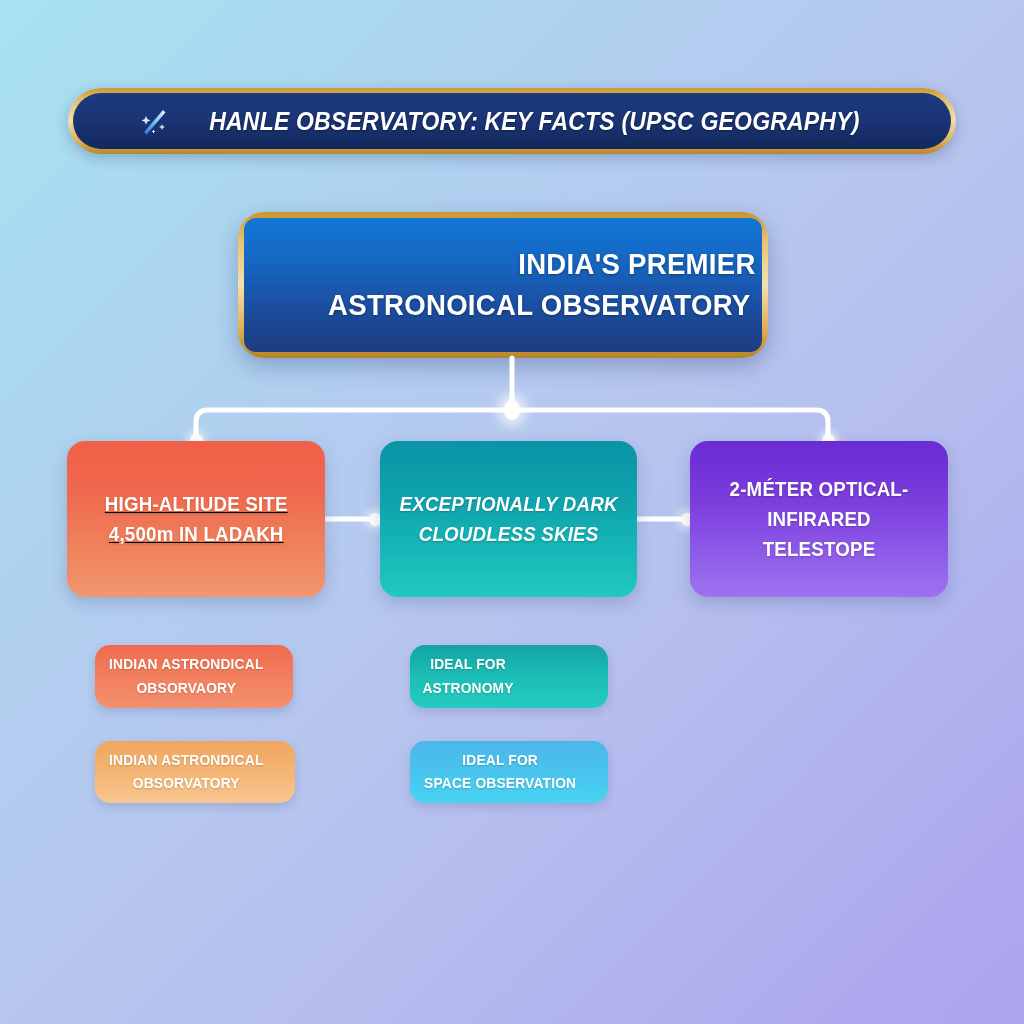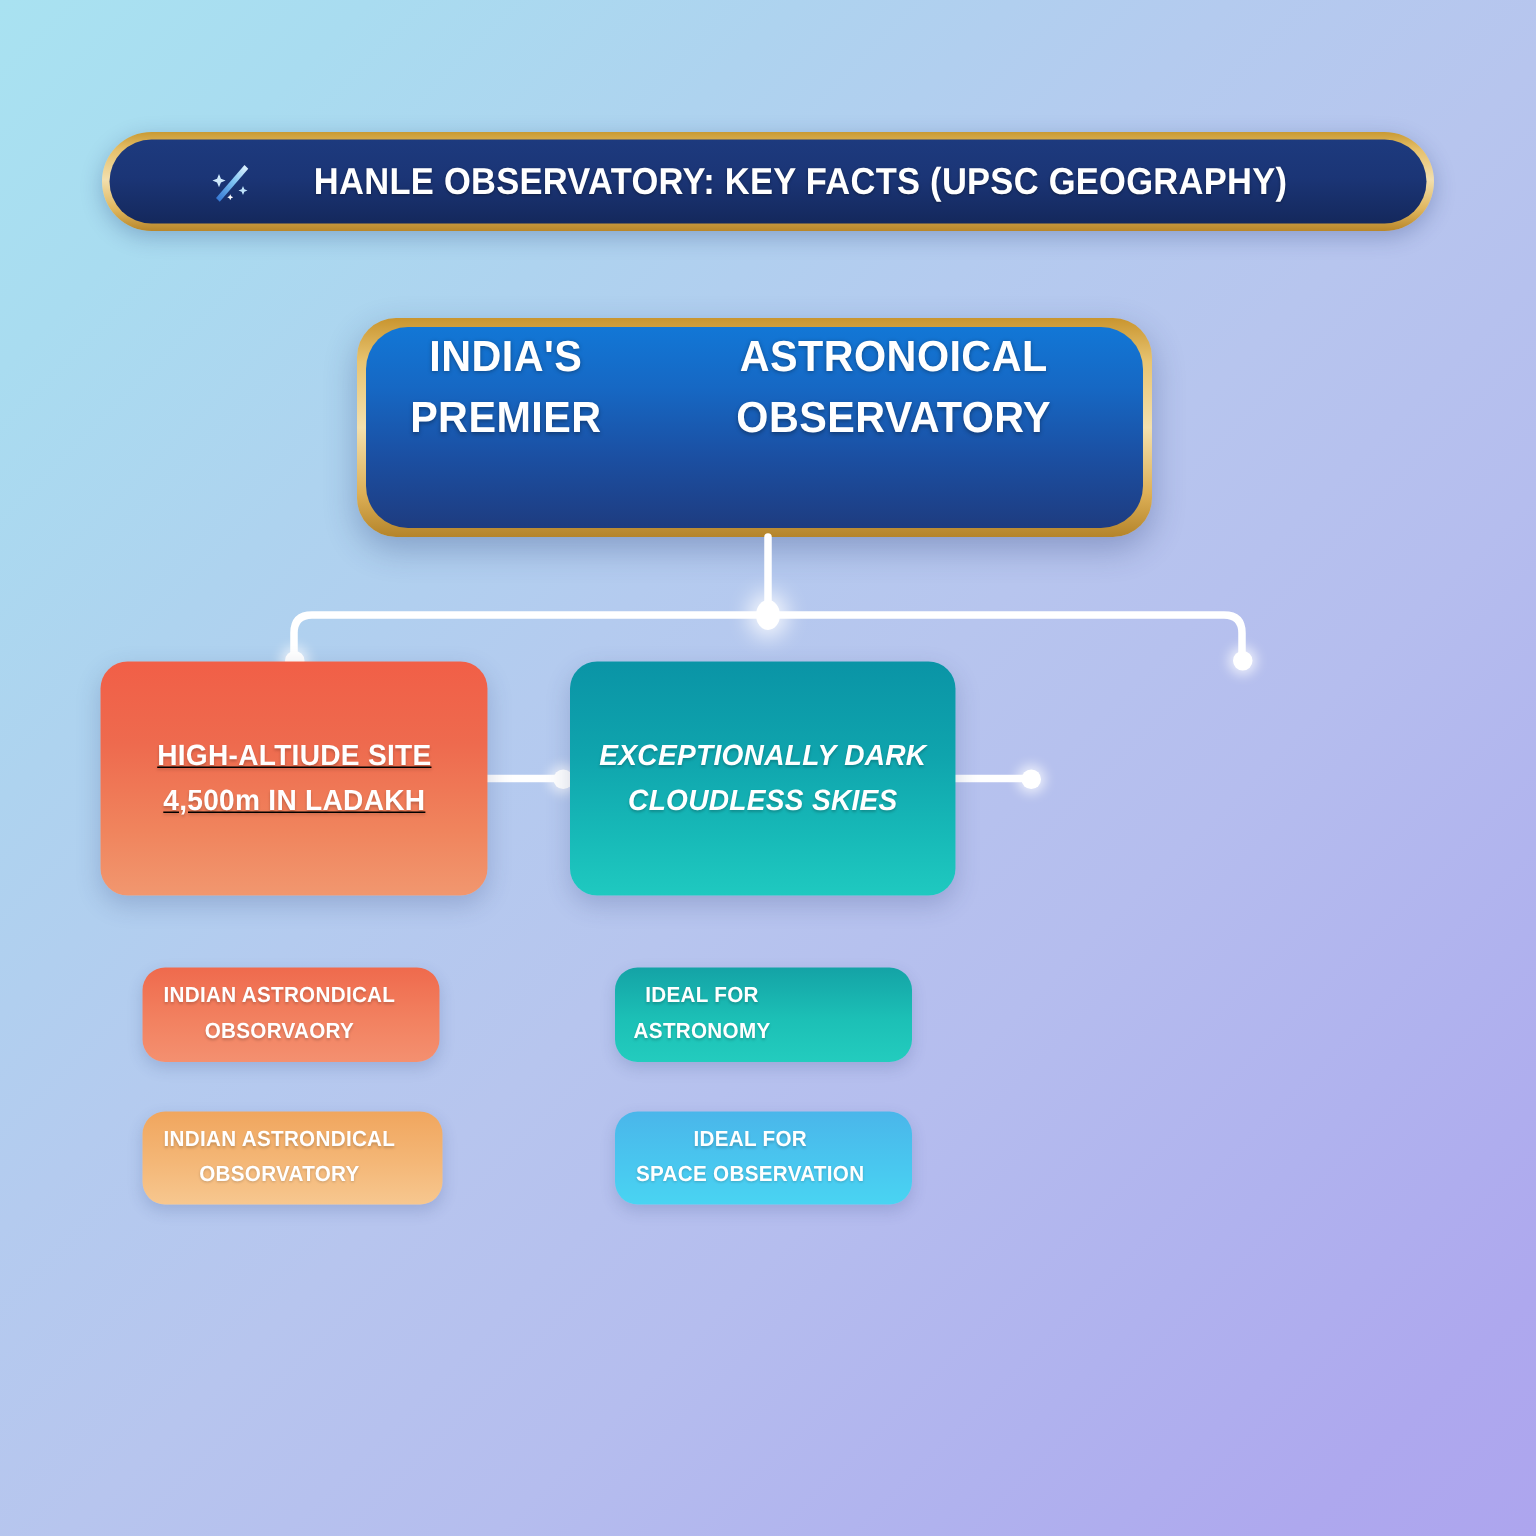--- a/index.html
+++ b/index.html
@@ -49,20 +49,21 @@
     width: 100%;
     height: 100%;
     border-radius: 28px;
     background: linear-gradient(180deg, #1d3a7e 0%, #1b3576 45%, #14285c 100%);
     display: flex;
     align-items: center;
     justify-content: center;
     gap: 10px;
     box-sizing: border-box;
     padding: 0 18px;
+    font-style: italic;
   }
   #title-text {
     color: #ffffff;
     font-size: 25px;
     font-weight: bold;
     letter-spacing: 0.2px;
     text-align: center;
     transform: scaleX(0.92);
     white-space: nowrap;
     text-shadow: 0 1px 2px rgba(0,0,0,0.4);
@@ -83,25 +84,25 @@
     height: 146px;
     border-radius: 26px;
     background: linear-gradient(180deg, #c9952f 0%, #e8c471 20%, #f3e0ad 50%, #ddb057 80%, #b4842a 100%);
     padding: 6px;
     box-sizing: border-box;
     box-shadow: 0 8px 22px rgba(30, 50, 110, 0.3);
   }
   #hero-inner {
     width: 100%;
     height: 100%;
-    border-radius: 28px;
+    border-radius: 12px;
     background: linear-gradient(180deg, #1277d6 0%, #1668c4 30%, #1b4fa2 65%, #1e3c80 100%);
     display: flex;
-    flex-direction: row;
-    align-items: flex-start;
+    flex-direction: column;
+    align-items: flex-end;
     justify-content: center;
     box-sizing: border-box;
   }
   .hero-line {
     color: #ffffff;
     font-size: 29px;
     font-weight: bold;
     letter-spacing: 0.3px;
     line-height: 1.42;
     text-align: center;
@@ -265,20 +266,26 @@
     </div>
   </div>
 
   <div class="main-card" id="card-2">
     <div class="card-text">
       <div>EXCEPTIONALLY DARK</div>
       <div>CLOUDLESS SKIES</div>
     </div>
   </div>
 
+  <div class="main-card" id="card-3">
+    <div class="card-text">
+      <div>2-MÉTER OPTICAL-</div>
+      <div>INFIRARED TELESTOPE</div>
+    </div>
+  </div>
 
   <div class="pill" id="pill-1a">
     <div class="pill-text">
       <div>INDIAN ASTRONDICAL</div>
       <div>OBSORVAORY</div>
     </div>
   </div>
 
   <div class="pill" id="pill-1b">
     <div class="pill-text">

